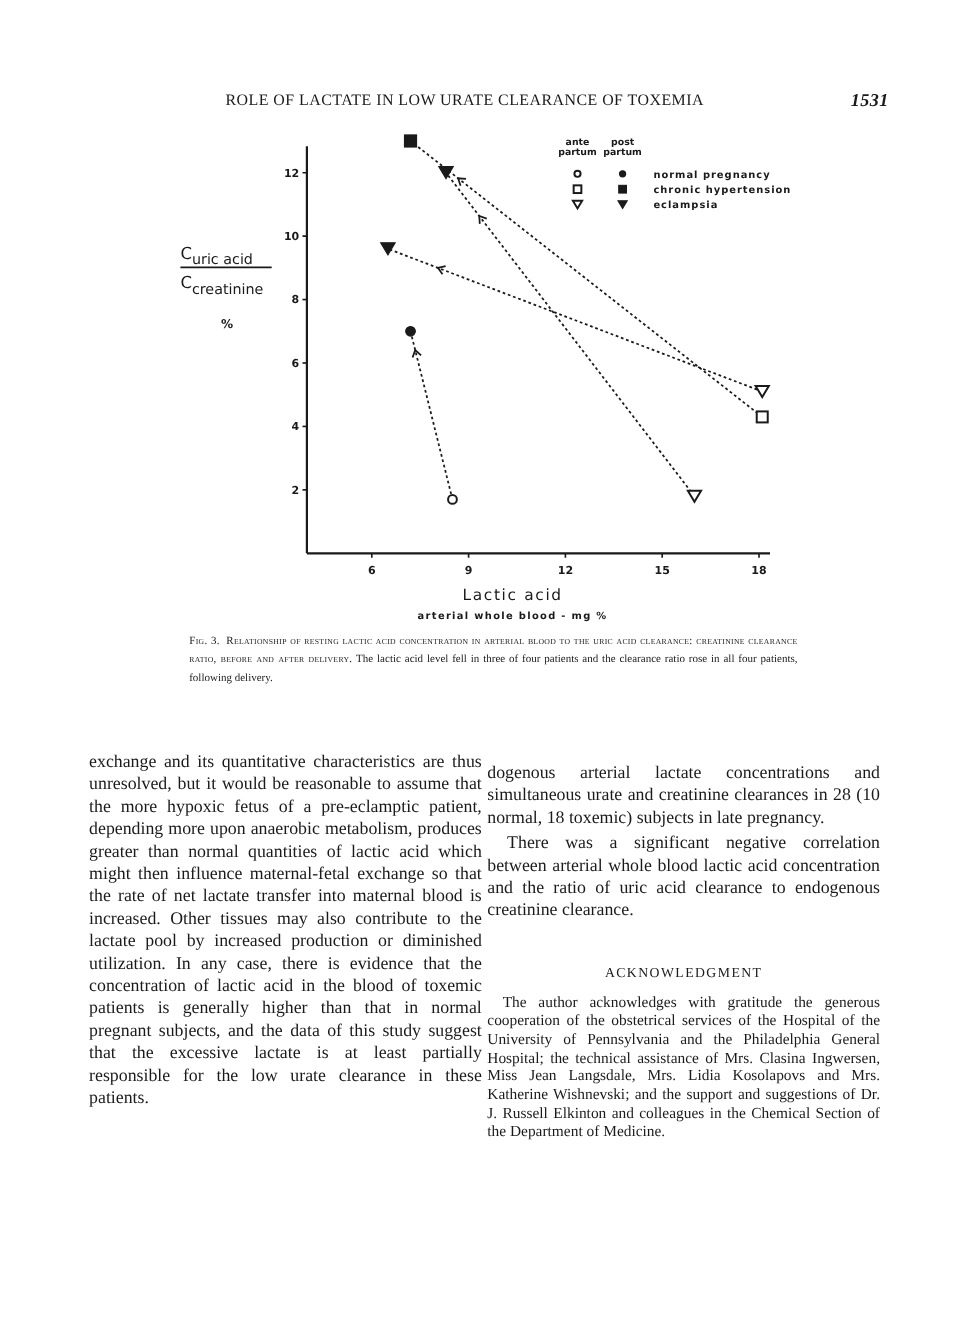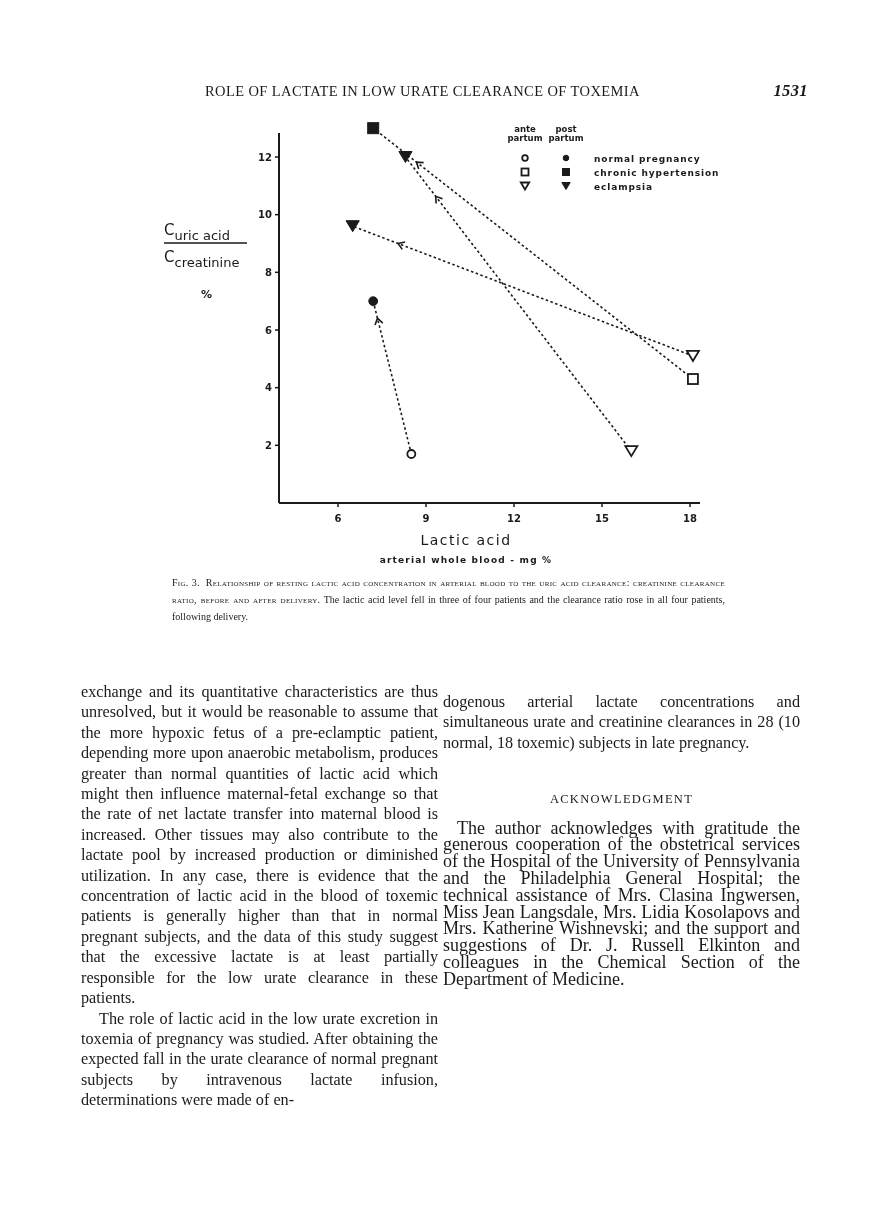--- a/index.html
+++ b/index.html
@@ -13,21 +13,21 @@
   #figure text { font-family: "DejaVu Sans", sans-serif; fill: #1a1a1a; }
   .caption { position: absolute; left: 172px; top: 574px; width: 553px; font-size: 10px; line-height: 17px;
              text-align: justify; }
   .caption .sc { font-variant: small-caps; letter-spacing: 0.3px; }
   .col { position: absolute; width: 357px; font-size: 16.2px; line-height: 20.4px; text-align: justify; hyphens: none; }
   .col.left { left: 81px; top: 660px; margin-top: 22px; }
   .col.right { left: 443px; top: 692px; }
   .col p { margin: 0; }
   .col p.indent { text-indent: 18px; }
   .heading { text-align: center; font-size: 12.5px; letter-spacing: 1.3px; margin: 0; }
-  .ack { font-size: 18px; line-height: 16.8px; text-indent: 14px; margin: 0; text-align: justify; }
+  .ack { font-size: 14px; line-height: 16.8px; text-indent: 14px; margin: 0; text-align: justify; }
 </style>
 </head>
 <body>
 
 <div class="running-head">
   <span class="title">ROLE OF LACTATE IN LOW URATE CLEARANCE OF TOXEMIA</span>
   <span class="page-num">1531</span>
 </div>
 
 <svg id="figure" viewBox="0 0 580 460" xmlns="http://www.w3.org/2000/svg">
@@ -116,20 +116,20 @@
 </svg>
 
 <div class="caption">
   <span class="sc">Fig. 3.</span>&nbsp;
   <span class="sc">Relationship of resting lactic acid concentration in arterial blood to the uric acid clearance: creatinine clearance ratio, before and after delivery.</span>
   <span>The lactic acid level fell in three of four patients and the clearance ratio rose in all four patients, following delivery.</span>
 </div>
 
 <div class="col left">
   <p>exchange and its quantitative characteristics are thus unresolved, but it would be reasonable to assume that the more hypoxic fetus of a pre-eclamptic patient, depending more upon anaerobic metabolism, produces greater than normal quantities of lactic acid which might then influence maternal-fetal exchange so that the rate of net lactate transfer into maternal blood is increased. Other tissues may also contribute to the lactate pool by increased production or diminished utilization. In any case, there is evidence that the concentration of lactic acid in the blood of toxemic patients is generally higher than that in normal pregnant subjects, and the data of this study suggest that the excessive lactate is at least partially responsible for the low urate clearance in these patients.</p>
-  <p class="indent">The role of lactic acid in the low urate excretion in toxemia of pregnancy was studied. After obtaining the expected fall in the urate clearance of normal pregnant subjects by intravenous lactate infusion, determinations were made of en-</p>
 </div>
 
 <div class="col right">
   <p>dogenous arterial lactate concentrations and simultaneous urate and creatinine clearances in 28 (10 normal, 18 toxemic) subjects in late pregnancy.</p>
+  <p class="indent" style="margin-top:3px;">There was a significant negative correlation between arterial whole blood lactic acid concentration and the ratio of uric acid clearance to endogenous creatinine clearance.</p>
   <p class="heading" style="margin:36px 0 10px;">ACKNOWLEDGMENT</p>
   <p class="ack">The author acknowledges with gratitude the generous cooperation of the obstetrical services of the Hospital of the University of Pennsylvania and the Philadelphia General Hospital; the technical assistance of Mrs. Clasina Ingwersen, Miss Jean Langsdale, Mrs. Lidia Kosolapovs and Mrs. Katherine Wishnevski; and the support and suggestions of Dr. J. Russell Elkinton and colleagues in the Chemical Section of the Department of Medicine.</p>
 </div>
 
 </body></html>

